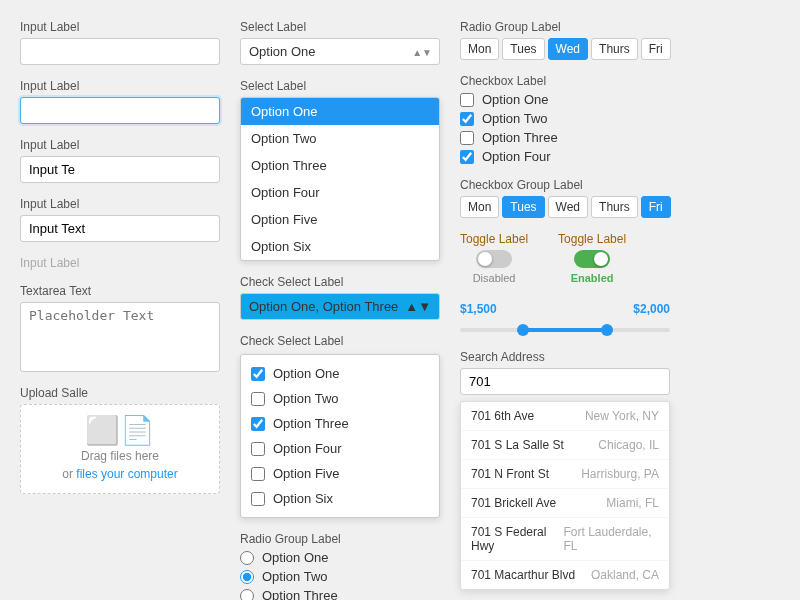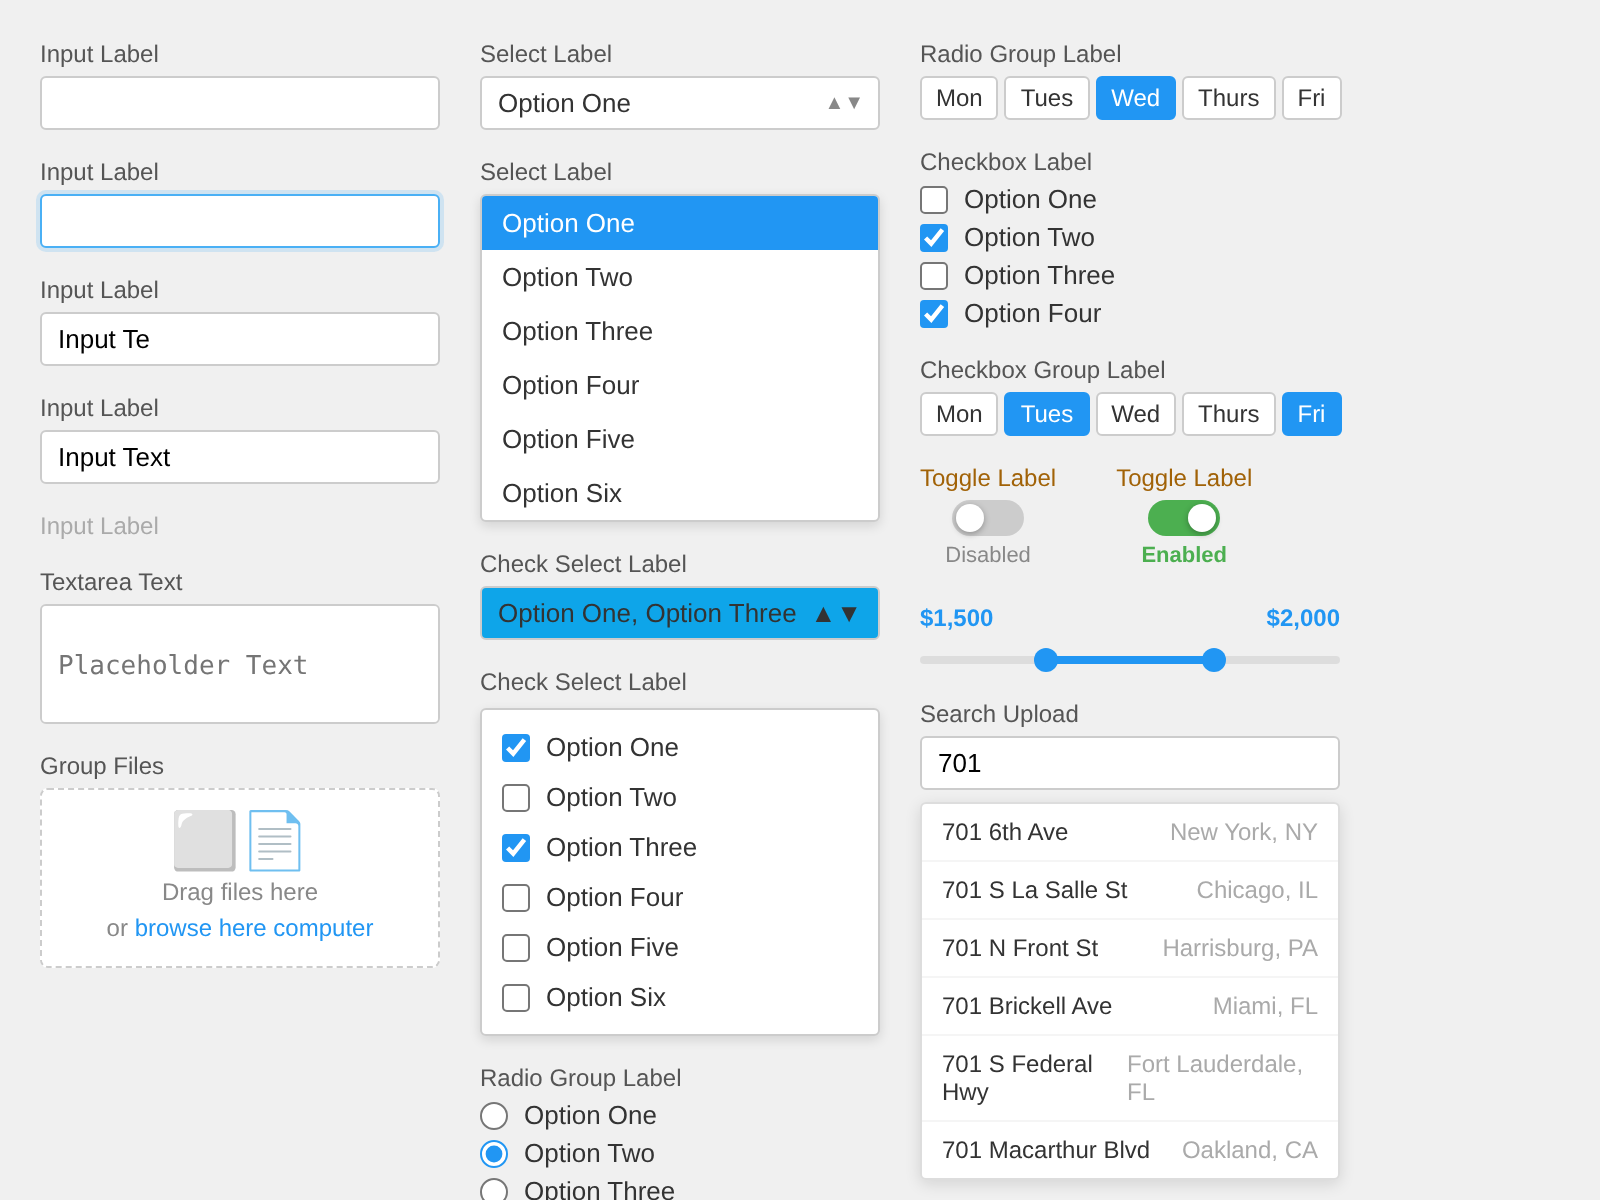--- a/index.html
+++ b/index.html
@@ -152,22 +152,22 @@
     }
     .radio-option input[type="radio"] {
       accent-color: #2196f3;
       width: 14px;
       height: 14px;
     }
 
     
     textarea {
       width: 100%;
-      height: 60px;
-      padding: 23px 8px;
+      height: 70px;
+      padding: 5px 8px;
       border: 1px solid #ccc;
       border-radius: 3px;
       font-size: 13px;
       background: #fff;
       resize: none;
       color: #aaa;
     }
 
     
     .upload-box {
@@ -409,27 +409,27 @@
       <div class="field-group">
         <span class="field-label placeholder-style">Input Label</span>
       </div>
 
       <div class="field-group">
         <span class="field-label">Textarea Text</span>
         <textarea placeholder="Placeholder Text" style=""></textarea>
       </div>
 
       <div class="field-group">
-        <span class="field-label">Group Files</span>
+        <span class="field-label">Upload Salle</span>
         <div class="upload-box">
           <span class="upload-icon">⬜📄</span>
           <span>Drag files here</span>
           <span>
             <span>or</span>
-            <a class="browse-link">browse here computer</a>
+            <a class="browse-link">files your computer</a>
           </span>
         </div>
       </div>
     </div>
 
     <div class="col col-2">
 
       <div class="field-group">
         <span class="field-label">Select Label</span>
         <div class="select-wrapper">
@@ -549,21 +549,21 @@
           <span class="active">$2,000</span>
         </div>
         <div class="range-track">
           <div class="range-fill"></div>
           <div class="range-thumb left"></div>
           <div class="range-thumb right"></div>
         </div>
       </div>
 
       <div class="field-group search-section">
-        <span class="field-label">Search Upload</span>
+        <span class="field-label">Search Address</span>
         <input type="text" class="search-input-box" value="701" style="">
         <div class="search-dropdown">
           <div class="search-result">
             <span class="addr-main">701 6th Ave</span>
             <span class="addr-city">New York, NY</span>
           </div>
           <div class="search-result">
             <span class="addr-main">701 S La Salle St</span>
             <span class="addr-city">Chicago, IL</span>
           </div>

